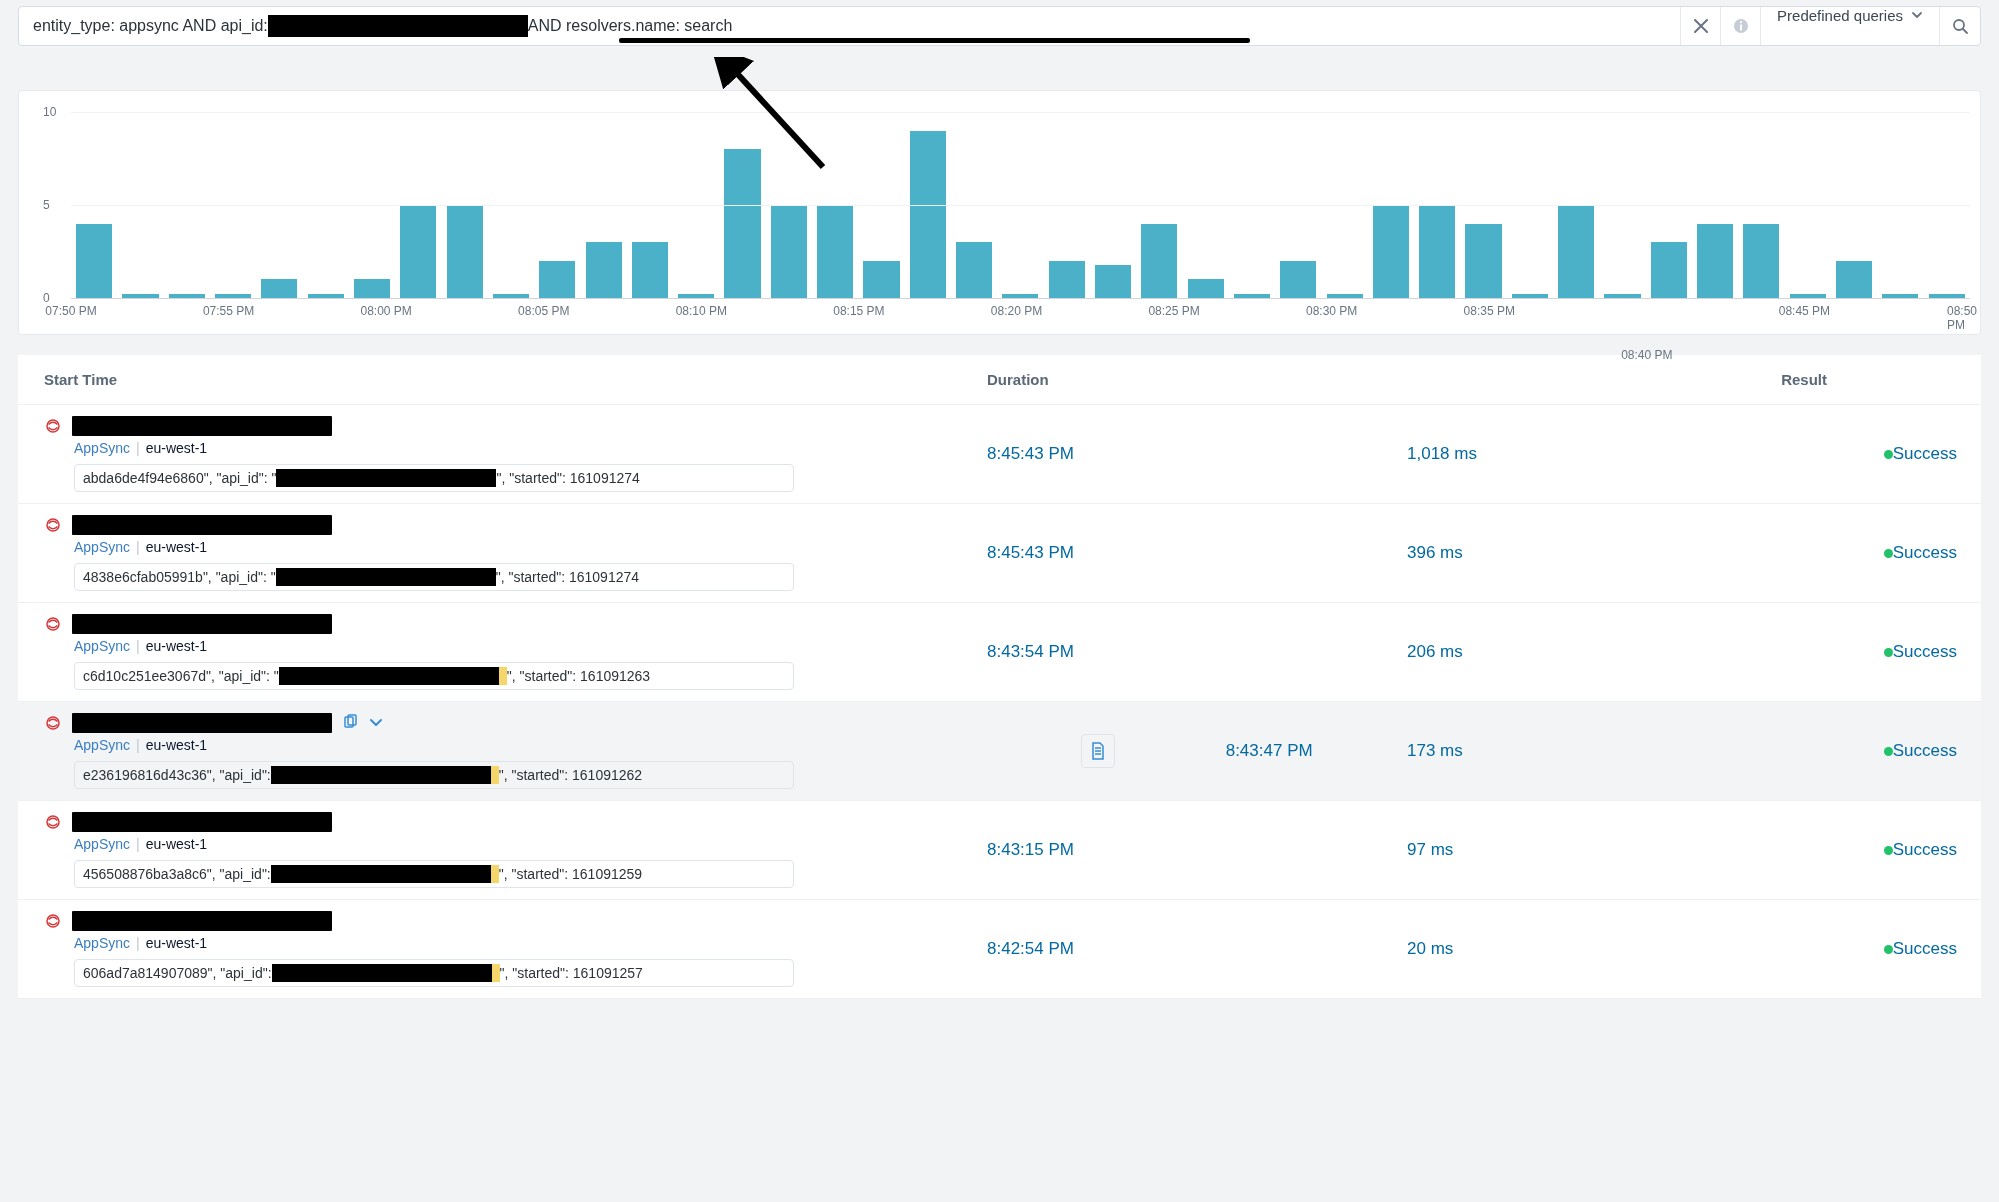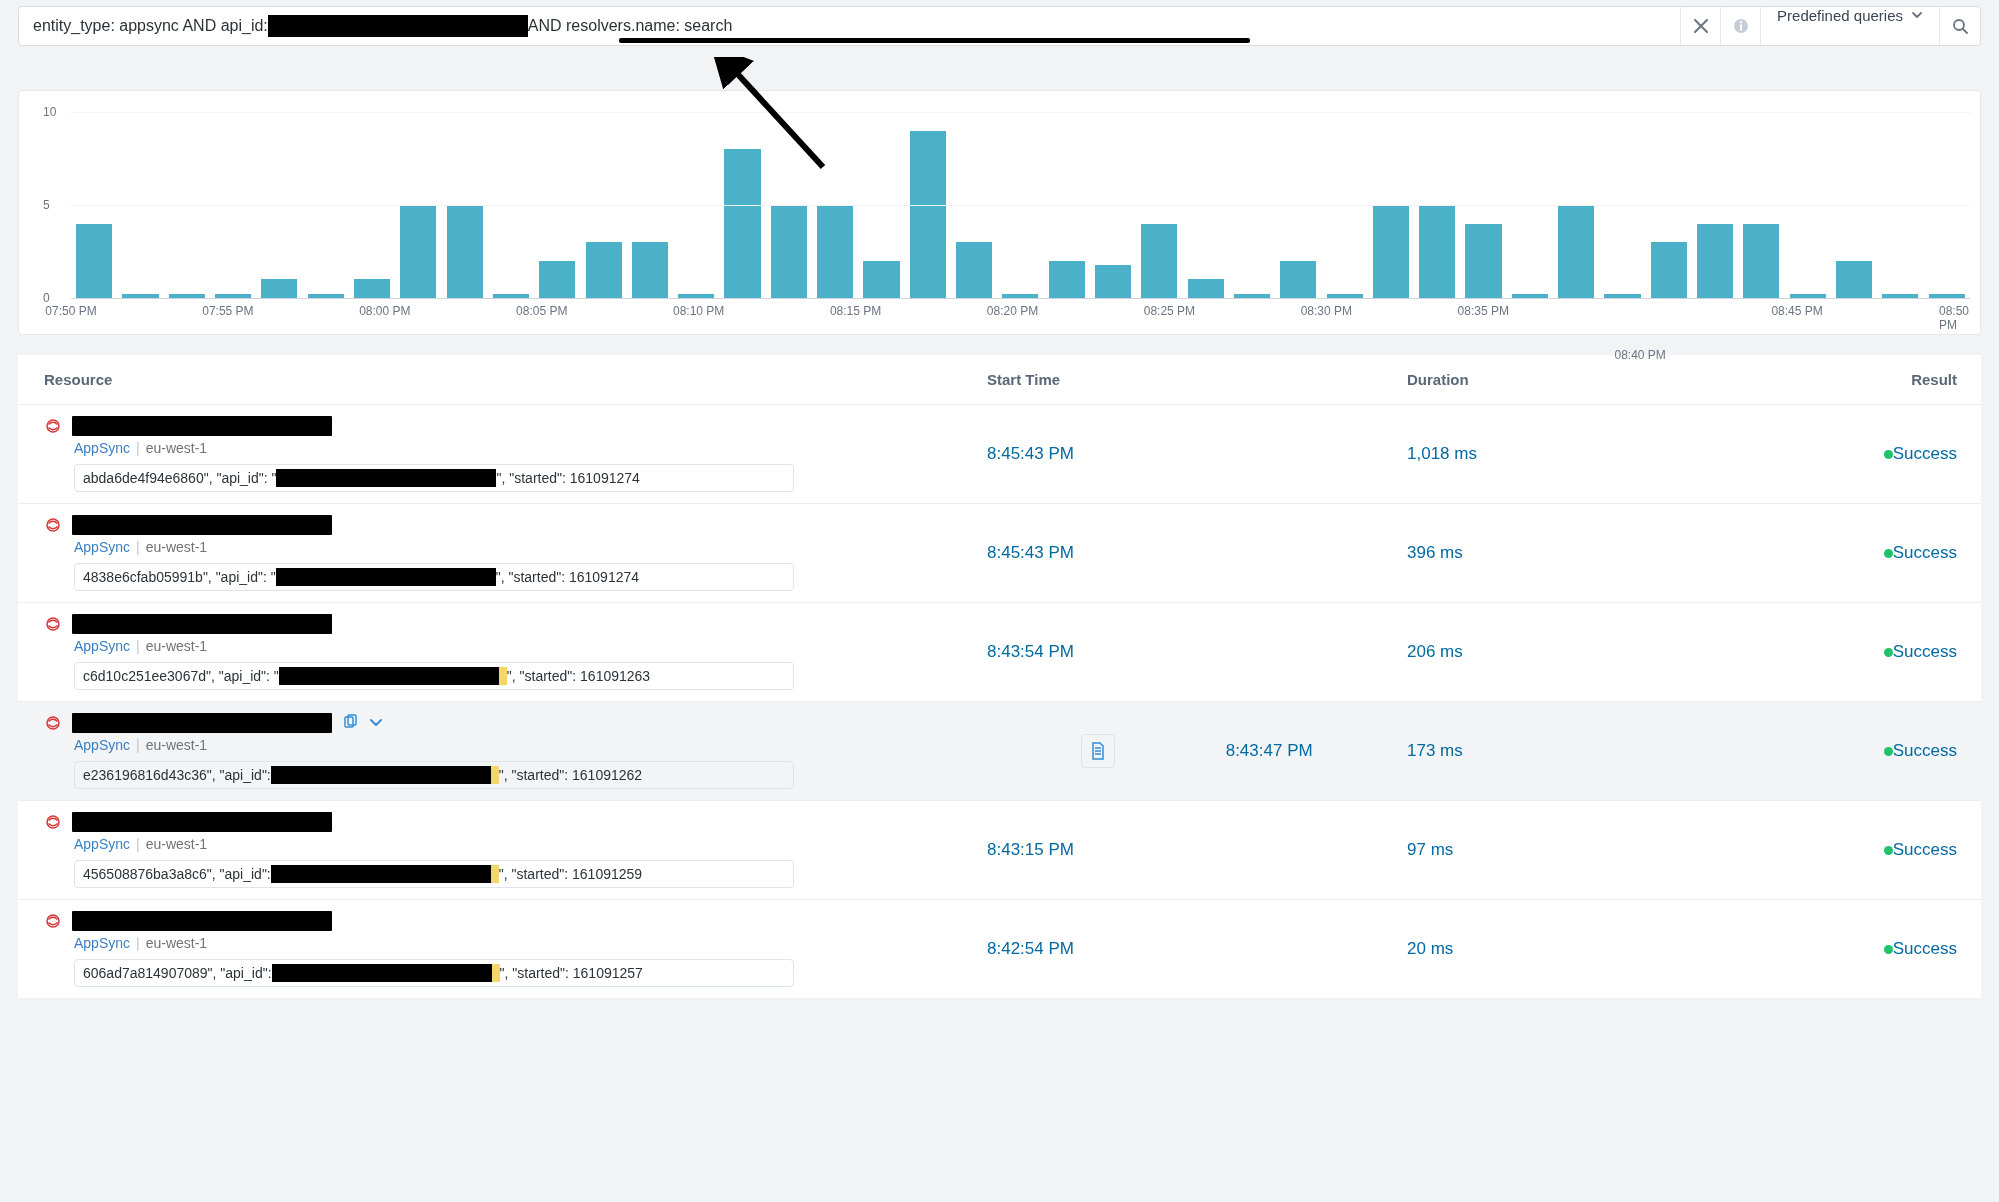--- a/index.html
+++ b/index.html
@@ -100,21 +100,21 @@
     left: 28px; right: 0; bottom: 28px; top: 6px;
     display: flex;
     align-items: flex-end;
   }
   .bar-slot { flex: 1; display:flex; justify-content:center; }
   .bar {
     width: 78%;
     background: #4bb1c8;
   }
   .x-labels {
-    position:absolute; left:28px; right:16px; bottom:6px; height:16px;
+    position:absolute; left:28px; right:8px; bottom:6px; height:16px;
   }
   .x-label {
     position:absolute; font-size:12px; color:#6a7482;
     transform: translateX(-50%);
   }
   .arrow {
     position: absolute;
     pointer-events: none;
     left: 694px; top: -34px;
     width: 120px; height: 120px;
@@ -144,21 +144,21 @@
     display: flex; flex-direction: column; gap: 4px;
   }
   .row .titleline { display:flex; align-items:center; gap: 10px; }
   .appsync-icon {
     width: 18px; height: 18px; color: #d6383a;
     display:flex; align-items:center; justify-content:center;
   }
   .redact-bar { background:#000; height:20px; width:260px; border-radius:1px; }
   .small-meta { font-size:14px; color:#3b7ec0; margin-left: 30px; }
   .small-meta .sep { color:#c2c8d0; padding: 0 6px; }
-  .small-meta .region { color:#737373; }
+  .small-meta .region { color:#0f172a; }
   .snippet-box {
     margin-left: 30px; margin-top: 4px;
     border: 1px solid #dfe4ea; border-radius: 4px;
     padding: 4px 8px;
     font-size: 14px; color:#2c3338;
     display: inline-flex; align-items:center; gap:0;
     max-width: 720px;
   }
   .snippet-box .redact-small { display:inline-block; background:#000; width:220px; height:18px; vertical-align: middle;}
   .snippet-box .hlq { display:inline-block; background:#f4d66a; width:8px; height:18px; vertical-align: middle; }
@@ -369,21 +369,20 @@
         <marker id="arrh" viewBox="0 0 10 10" refX="2" refY="5" markerWidth="7" markerHeight="7" orient="auto">
           <path d="M0 0 L10 5 L0 10 z" fill="#000"></path>
         </marker>
       </defs>
       <line x1="110" y1="110" x2="20" y2="12" stroke="#000" stroke-width="6" marker-end="url(#arrh)"></line>
     </svg>
   </div>
 
   <div class="results-card">
     <div class="results-header">
-      <div>Resource</div>
       <div>Start Time</div>
       <div>Duration</div>
       <div style="text-align:right">Result</div>
     </div>
     <div id="rows">
         <div class="row">
           <div class="left">
             <div class="titleline">
               <span class="appsync-icon">
                 <svg width="18" height="18" viewBox="0 0 24 24">

